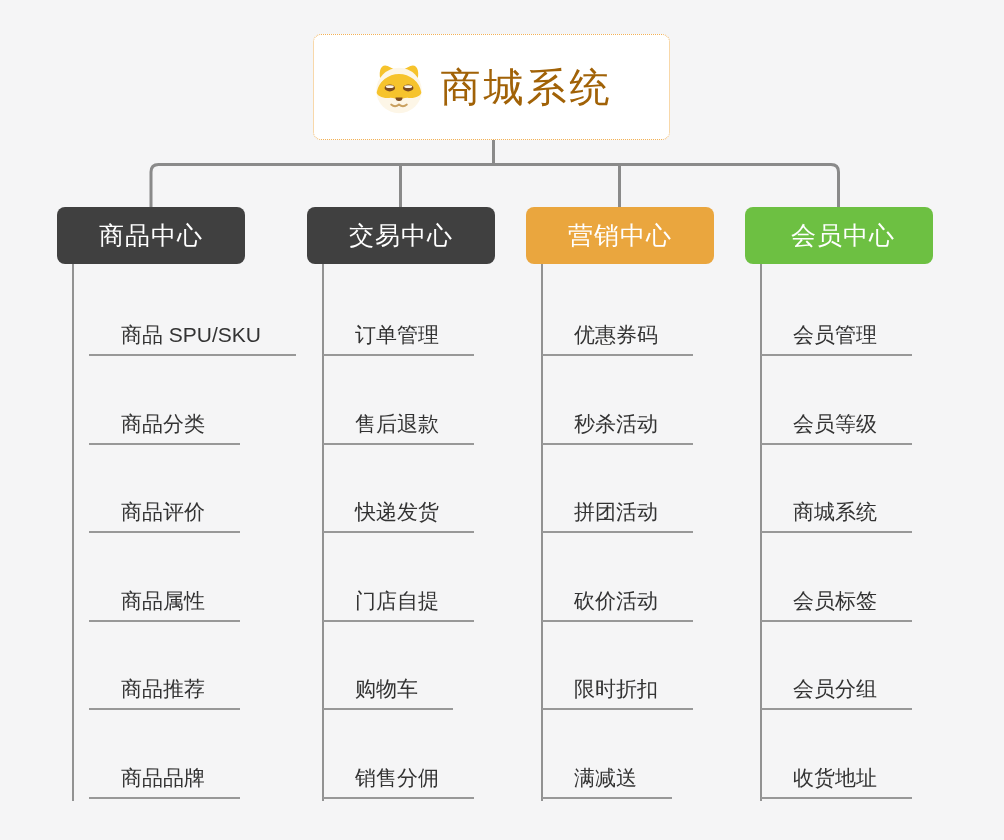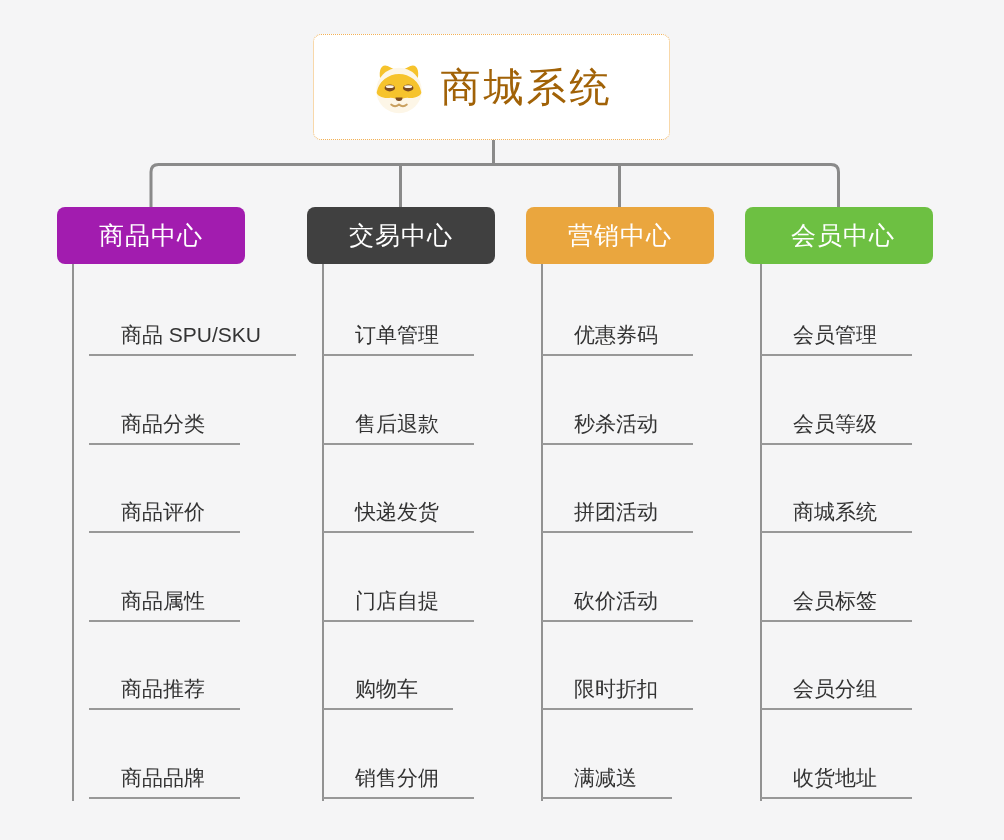--- a/index.html
+++ b/index.html
@@ -128,21 +128,21 @@
       <ellipse cx="21.5" cy="31.6" rx="4.6" ry="1.6" fill="#fdf6e7"></ellipse>
       <ellipse cx="42.5" cy="31.6" rx="4.6" ry="1.6" fill="#fdf6e7"></ellipse>
 
       <path d="M28 44 h8 a4 4 0 0 1 -8 0 Z" fill="#7b4a1e"></path>
 
       <path d="M23 52 q4.5 4 9 0 q4.5 4 9 0" stroke="#c9a05f" stroke-width="2" stroke-linecap="round" fill="none"></path>
     </svg>
     <div class="root-title">商城系统</div>
   </div>
 
-  <div class="branch-box bx0" style="background-color: #a21caf; font-family: Liberation Mono, monospace;">
+  <div class="branch-box bx0" style="background-color: #404040; font-family: Liberation Mono, monospace;">
     <span class="branch-label">商品中心</span>
   </div>
   <div class="branch-box bx1" style="background-color: #404040;">
     <span class="branch-label">交易中心</span>
   </div>
   <div class="branch-box bx2" style="background-color: rgb(234, 166, 62);">
     <span class="branch-label">营销中心</span>
   </div>
   <div class="branch-box bx3" style="background-color: rgb(109, 192, 66); padding-left: 8px;">
     <span class="branch-label">会员中心</span>

